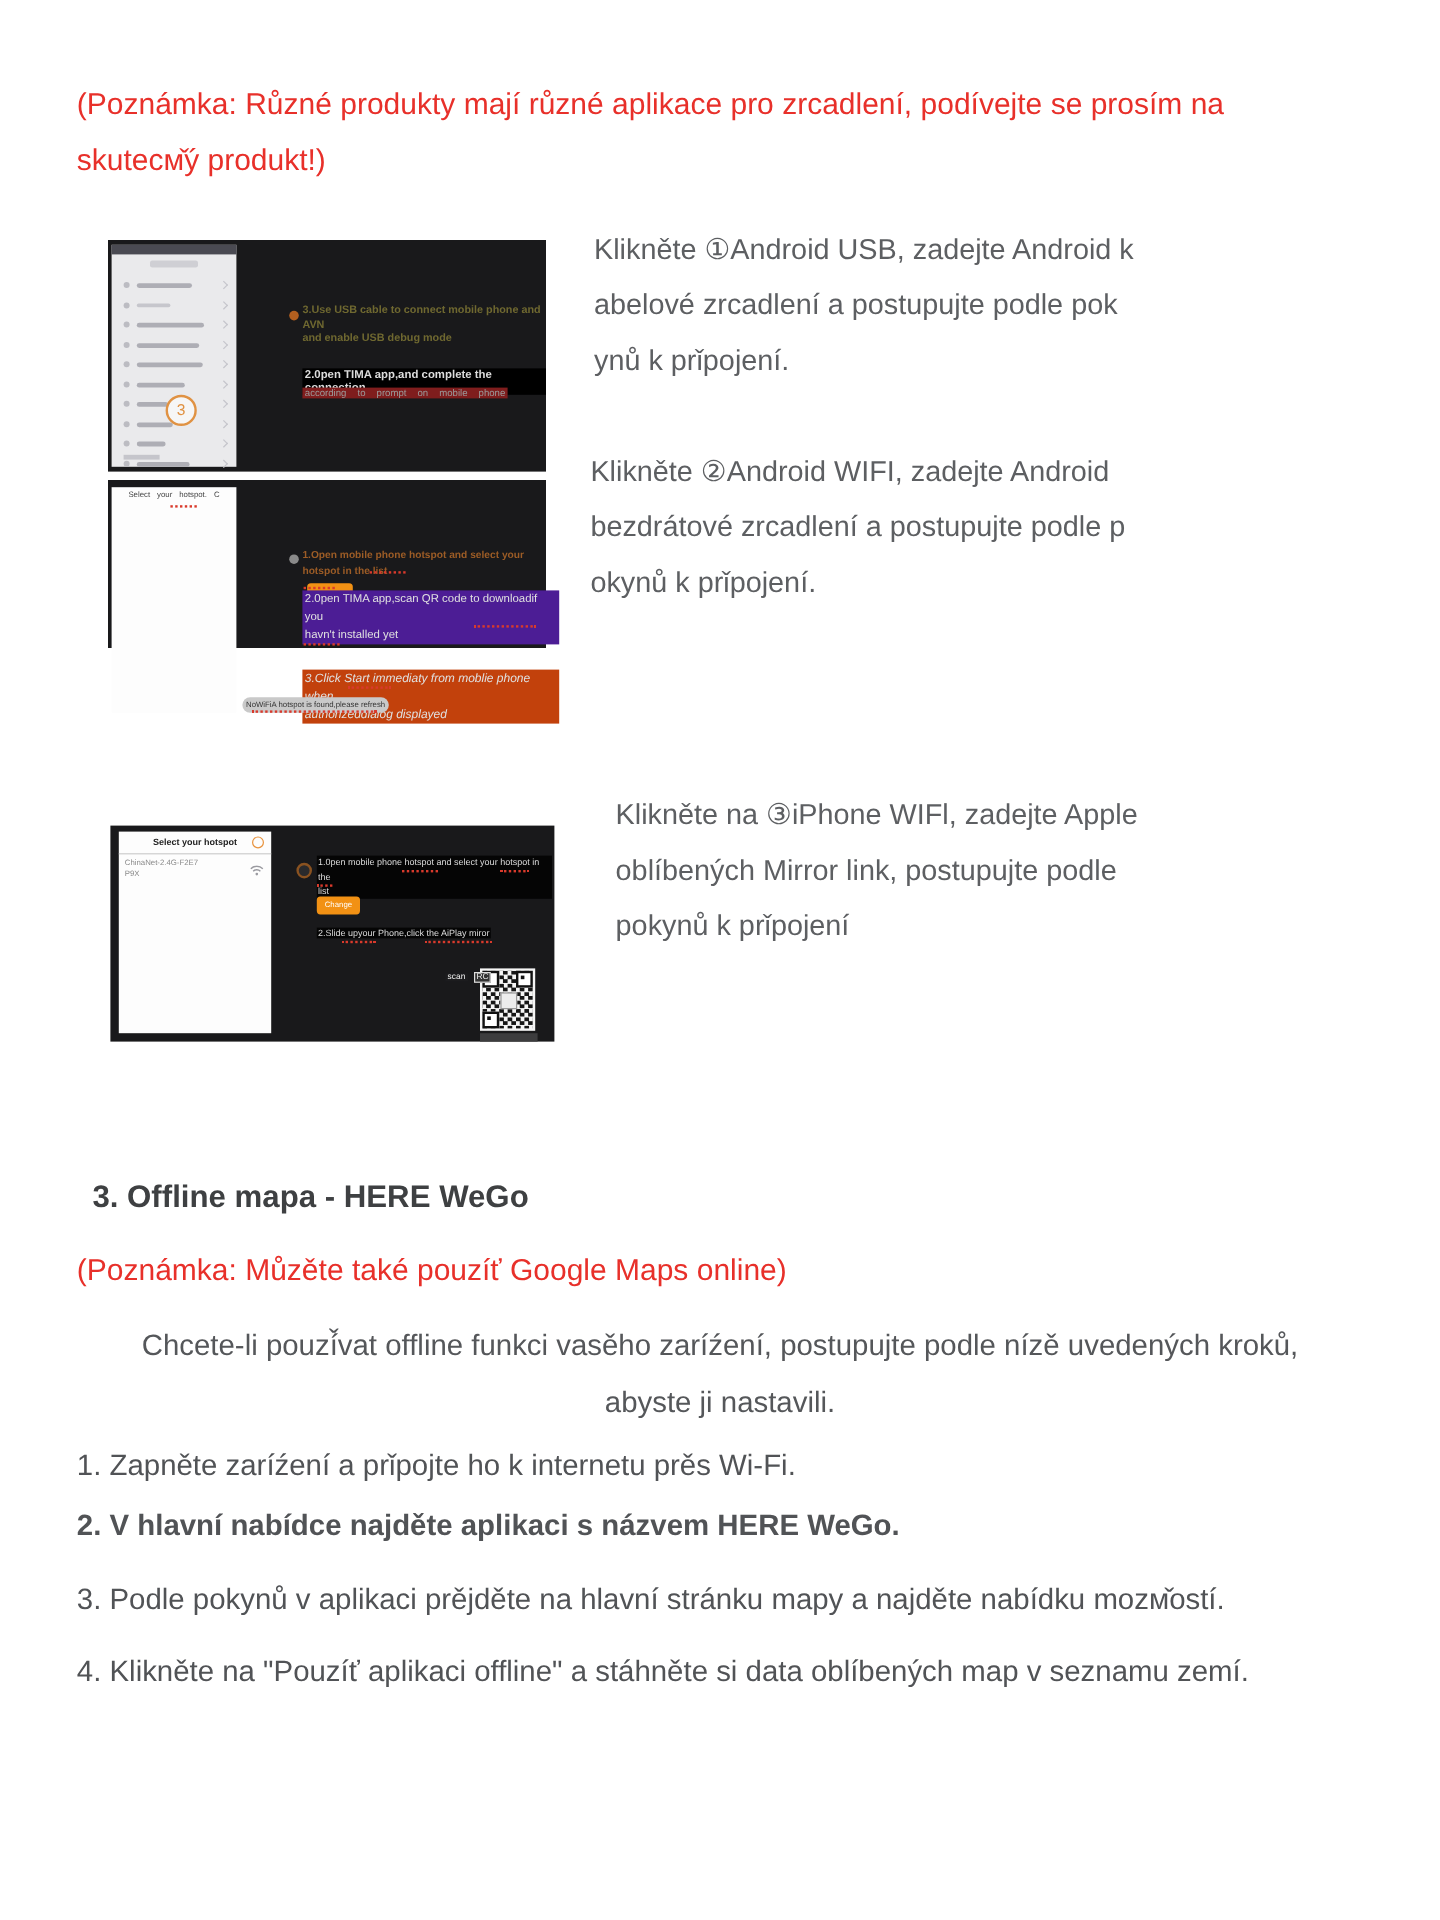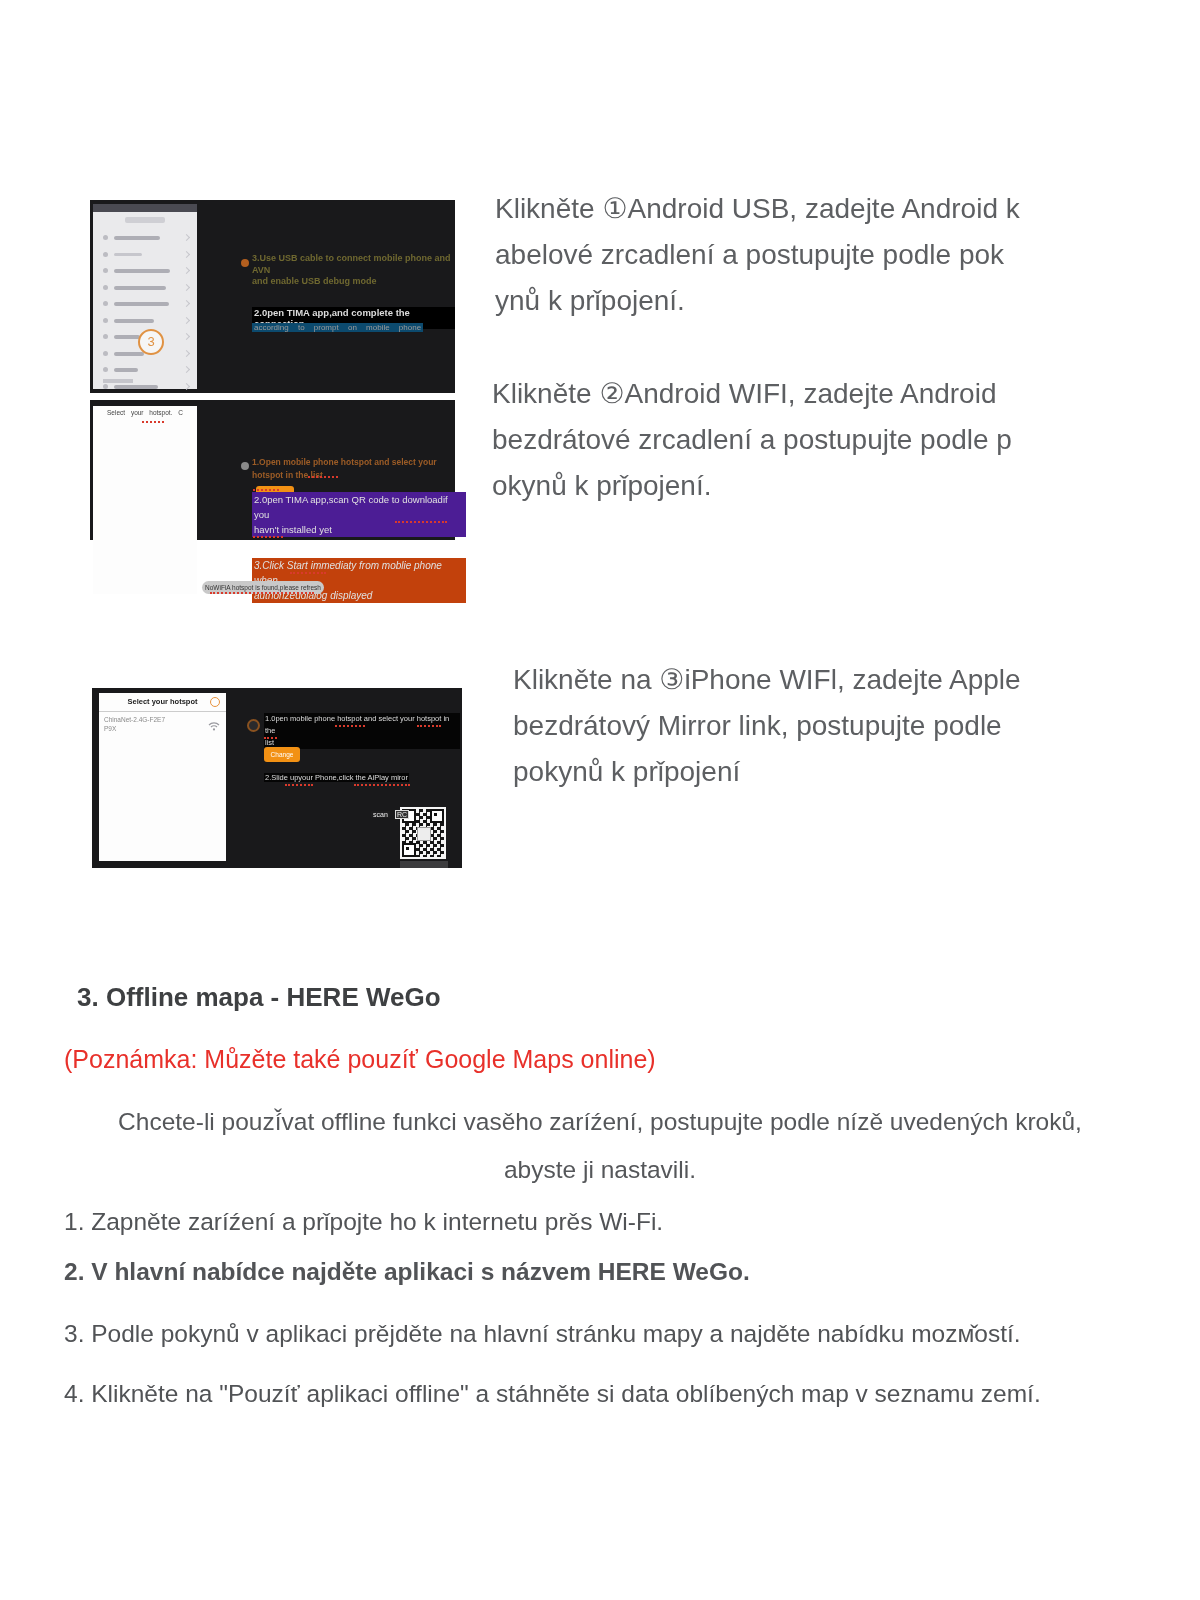--- a/index.html
+++ b/index.html
@@ -4,21 +4,21 @@
 <style>
   html,body{margin:0;padding:0;background:#fff;}
   .page{position:relative;width:1200px;height:1600px;background:#ffffff;overflow:hidden;
         font-family:"Liberation Sans","DejaVu Sans",sans-serif;}
 
   
   .note{position:absolute;color:#e8302a;font-size:25px;line-height:47px;white-space:pre-line;margin:0;}
   .note1{left:64px;top:64px;width:990px;}
   .note2{left:64px;top:1036px;}
   .heading{position:absolute;left:77px;top:982px;font-size:26px;font-weight:bold;color:#3e4042;margin:0;}
-  .para{position:absolute;font-size:28px;line-height:46px;color:#5d5f62;white-space:pre-line;margin:0;}
+  .para{position:absolute;font-size:24px;line-height:46px;color:#5d5f62;white-space:pre-line;margin:0;}
   .p1{left:495px;top:186px;}
   .p2{left:492px;top:371px;}
   .p3{left:513px;top:657px;}
   .intro{position:absolute;left:0;top:1098px;width:1200px;text-align:center;font-size:24.5px;
          line-height:48px;color:#55575a;white-space:pre-line;margin:0;}
   .li{position:absolute;left:64px;font-size:24.5px;color:#515356;white-space:pre;}
   .li1{top:1208px;text-align:center;}.li2{top:1258px;font-weight:bold;}.li3{top:1320px;}.li4{top:1380px;}
 
   
   .shot{position:absolute;background:#19191b;}
@@ -41,21 +41,21 @@
   .badge3{position:absolute;left:45px;top:125px;width:22px;height:22px;border:2px solid #e09243;
           border-radius:50%;color:#e09243;font-size:13px;line-height:22px;text-align:center;
           background:rgba(255,255,255,.55);}
   .bullet{position:absolute;border-radius:50%;}
   .bulletA{left:151px;top:59px;width:8px;height:8px;background:#b35f1f;}
   .tA1{position:absolute;left:162px;top:53px;width:202px;font-size:9px;line-height:11.5px;
        font-weight:bold;color:#6f6830;white-space:pre-line;}
   .tA2{position:absolute;left:162px;top:107px;font-size:9.5px;font-weight:bold;color:#dcdcdc;
        background:#000;padding:0 2px;}
   .tA3{position:absolute;left:162px;top:123px;font-size:8px;color:#9b9b9b;word-spacing:7px;
-       background:#0c4a6e;padding:0 2px;}
+       background:#7f1d1d;padding:0 2px;}
 
   
   .panelB{position:absolute;left:3px;top:6px;width:104px;height:188px;background:#fdfdfd;}
   .hdrB{margin:3px 2px 0;text-align:center;font-size:6.5px;color:#444;word-spacing:4px;}
   .bulletB{left:151px;top:62px;width:8px;height:8px;background:#8a8a8a;}
   .tB1{position:absolute;left:162px;top:56px;width:205px;font-size:8.5px;line-height:13px;
        font-weight:bold;color:#9c5c26;white-space:pre-line;}
   .btnB{position:absolute;left:166px;top:86px;width:38px;height:15px;background:#f29114;border-radius:3px;}
   .tB2{position:absolute;left:162px;top:92px;width:210px;font-size:9.5px;line-height:15px;
        color:#e0e0e0;background:#4c1d95;padding:0 2px;white-space:pre-line;}
@@ -90,20 +90,22 @@
   .boxC{position:absolute;left:308px;top:173px;width:48px;height:7px;background:#3c3c3e;}
 
   
   .sq{position:absolute;height:0;border-bottom:2px dotted #d93a2c;z-index:3;}
 </style>
 </head>
 <body>
 
 <div class="page">
 
+  <p class="note note1">(Poznámka: Různé produkty mají různé aplikace pro zrcadlení, podívejte se prosím na
+skutecᴍ̌ý produkt!)</p>
 
   <div class="shot shotA">
     <div class="panelA">
       <div class="statusA"></div>
       <div class="titleA"></div>
       <div class="menuA">
         <div class="rowA">
             <span class="bar" style="width:46px"></span>
           </div>
         <div class="rowA">
@@ -204,21 +206,21 @@
     </div>
     <div class="boxC"></div>
     <span class="sq" style="left:243px;top:37px;width:30px;"></span>
     <span class="sq" style="left:325px;top:37px;width:24px;"></span>
     <span class="sq" style="left:172px;top:49px;width:13px;"></span>
     <span class="sq" style="left:193px;top:96px;width:28px;"></span>
     <span class="sq" style="left:262px;top:96px;width:56px;"></span>
   </div>
 
   <p class="para p3">Klikněte na ③iPhone WIFl, zadejte Apple
-bezdrátový Mirror link, postupujte podle
+oblíbených Mirror link, postupujte podle
 pokynů k prǐpojení</p>
 
   <h2 class="heading">3. Offline mapa - HERE WeGo</h2>
   <p class="note note2">(Poznámka: Můzěte také pouzíť Google Maps online)</p>
   <p class="intro">Chcete-li pouzí̌vat offline funkci vasěho zaríźení, postupujte podle nízě uvedených kroků,
 abyste ji nastavili.</p>
 
   <div class="li li1">1. Zapněte zaríźení a prǐpojte ho k internetu prěs Wi-Fi.</div>
   <div class="li li2">2. V hlavní nabídce najděte aplikaci s názvem HERE WeGo.</div>
   <div class="li li3">3. Podle pokynů v aplikaci prějděte na hlavní stránku mapy a najděte nabídku mozᴍ̌ostí.</div>

